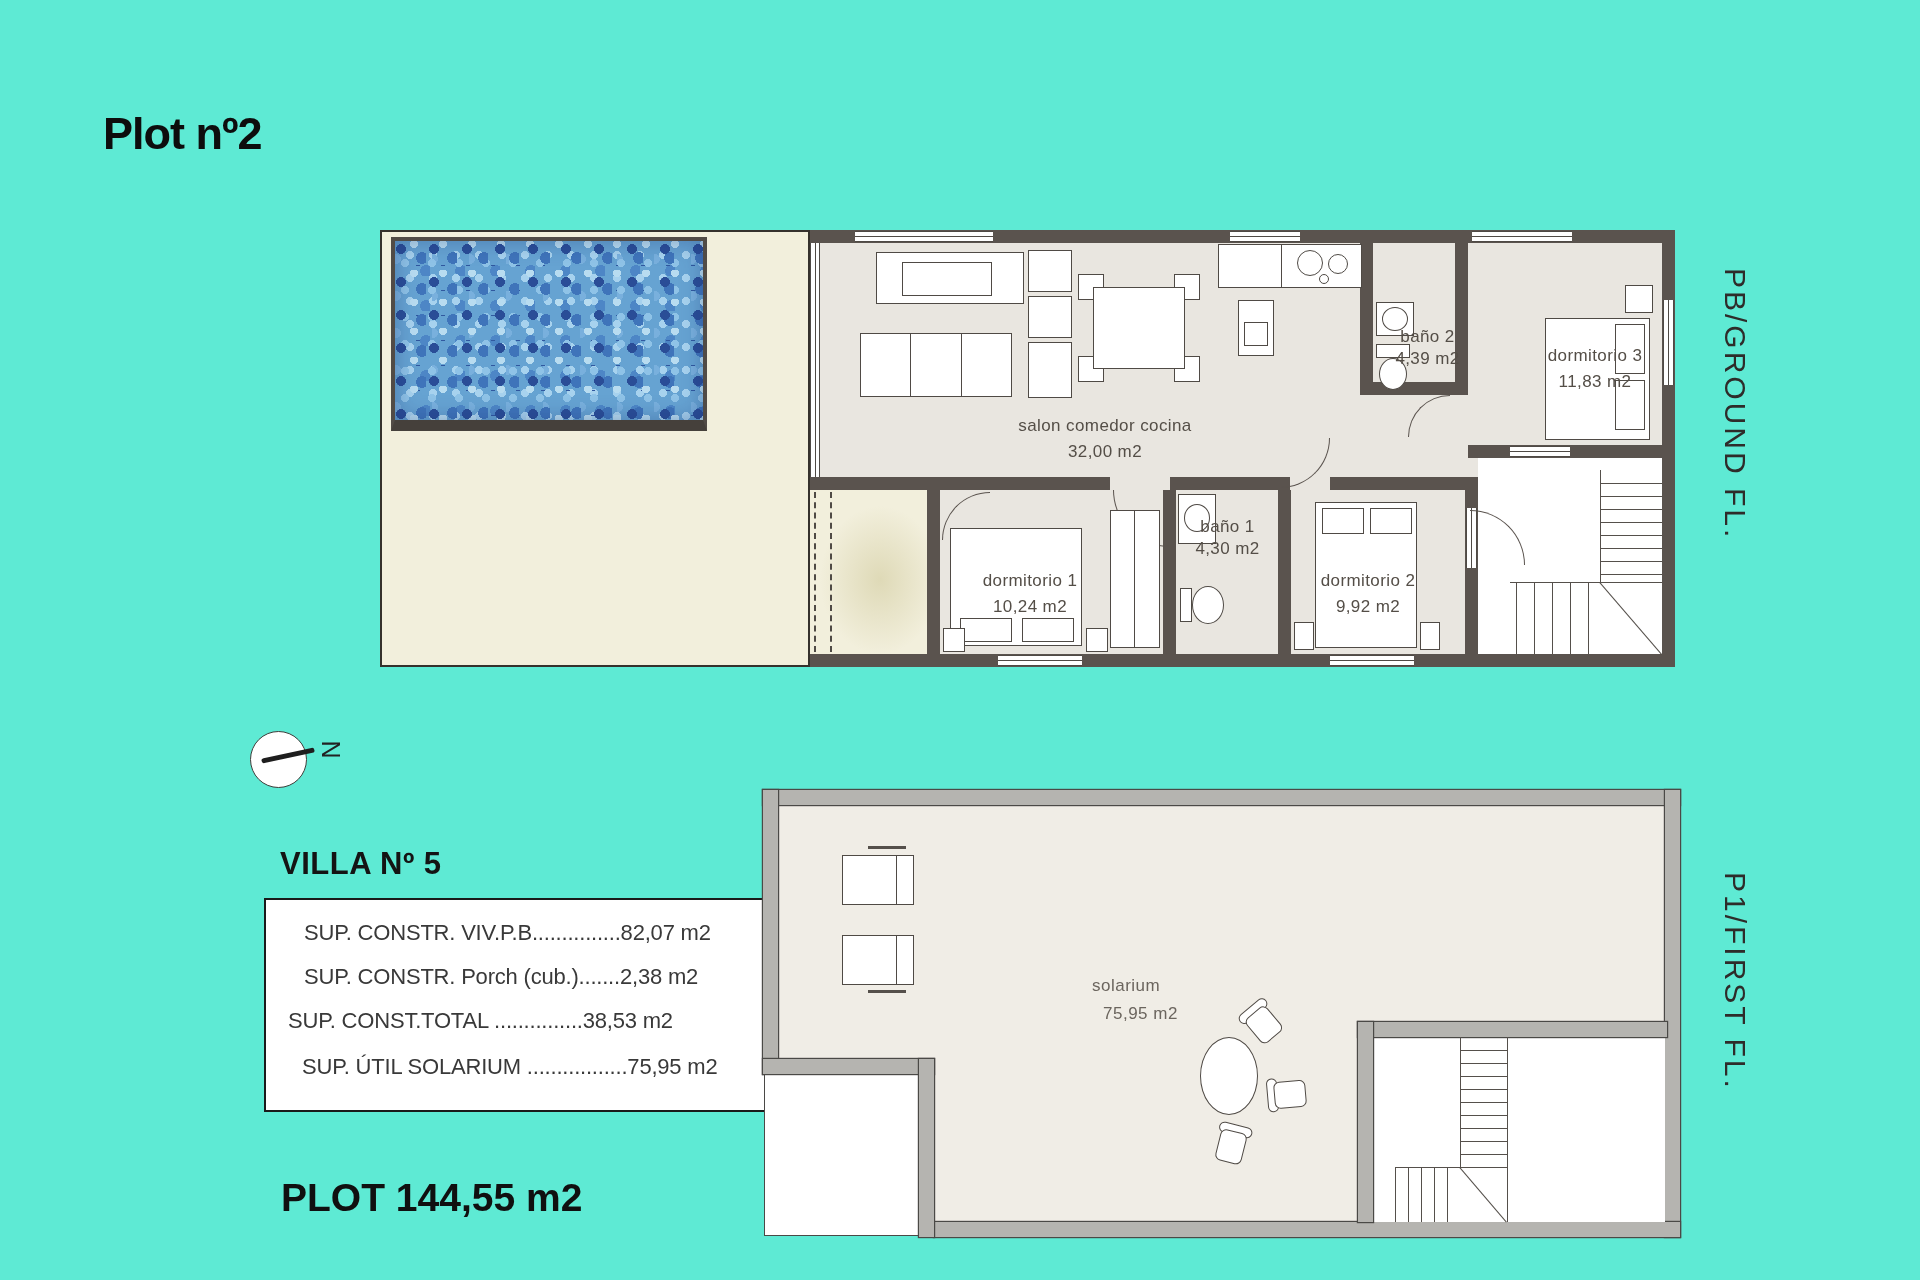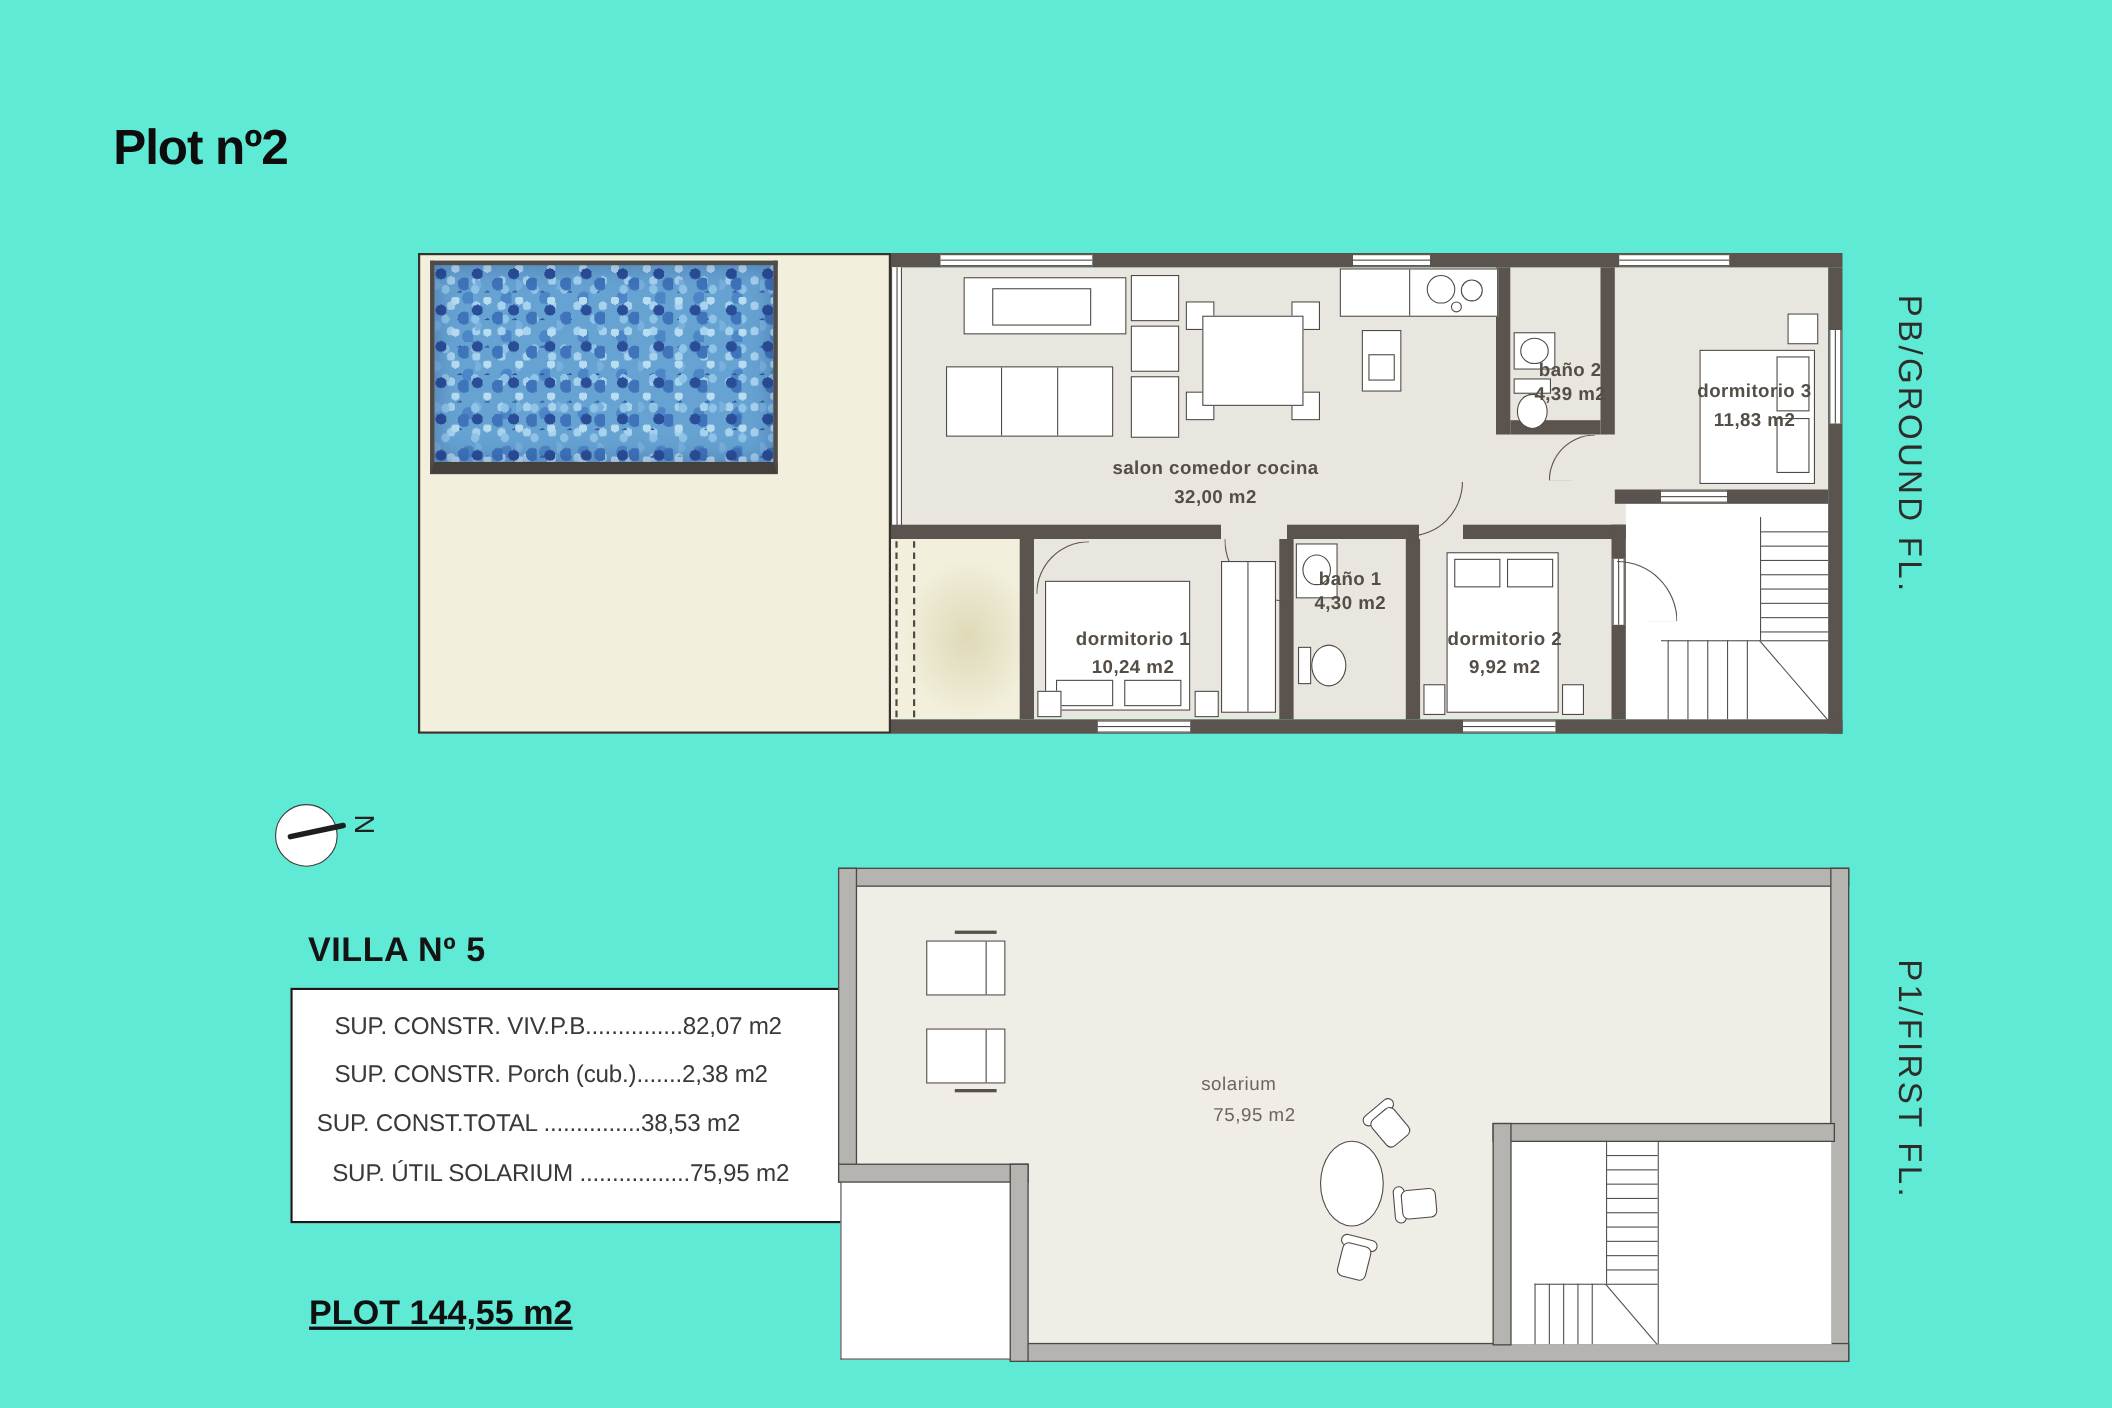--- a/index.html
+++ b/index.html
@@ -9,21 +9,21 @@
   .wall{position:absolute;background:#5a534e;}
   .floor{position:absolute;background:#e9e6e0;}
   .furn{position:absolute;background:#fff;border:1.5px solid #4f4a45;box-sizing:border-box;}
   .line{position:absolute;background:#55504b;}
   .circ{position:absolute;border:1.4px solid #4f4a45;border-radius:50%;background:#fff;box-sizing:border-box;}
   .win{position:absolute;box-sizing:border-box;background:#fff linear-gradient(#4f4a45,#4f4a45) center/100% 1px no-repeat;
        border-top:1.2px solid #4f4a45;border-bottom:1.2px solid #4f4a45;}
   .winv{position:absolute;box-sizing:border-box;background:#fff linear-gradient(#4f4a45,#4f4a45) center/1px 100% no-repeat;
        border-left:1.2px solid #4f4a45;border-right:1.2px solid #4f4a45;}
   .arc{position:absolute;box-sizing:border-box;background:transparent;}
-  .rlabel{position:absolute;text-align:center;font-size:17px;color:#544e47;line-height:1.5;letter-spacing:.4px;font-weight:bold;}
+  .rlabel{position:absolute;text-align:center;font-size:17px;color:#544e47;line-height:1.5;letter-spacing:.4px;}
   
   .plan-ground{position:absolute;left:380px;top:230px;width:1295px;height:437px;}
   .garden{position:absolute;left:0;top:0;width:430px;height:437px;box-sizing:border-box;
           border:2px solid #35312c;background-color:#f2efdc;
           background-image:
             radial-gradient(closest-side at 38px 217px, rgba(203,196,146,.55), rgba(203,196,146,0)),
             radial-gradient(closest-side at 96px 224px, rgba(203,196,146,.5), rgba(203,196,146,0)),
             radial-gradient(closest-side at 156px 218px, rgba(203,196,146,.5), rgba(203,196,146,0)),
             radial-gradient(closest-side at 218px 225px, rgba(203,196,146,.55), rgba(203,196,146,0)),
             radial-gradient(closest-side at 62px 305px, rgba(203,196,146,.4), rgba(203,196,146,0)),
@@ -64,21 +64,21 @@
   .chair{position:absolute;width:34px;height:42px;}
   .chair .seat{position:absolute;left:3px;top:7px;width:27px;height:32px;background:#fff;border:1.3px solid #4f4a45;border-radius:6px;box-sizing:border-box;}
   .chair .back{position:absolute;left:0;top:0;width:34px;height:11px;background:#fff;border:1.3px solid #4f4a45;border-radius:6px;box-sizing:border-box;}
   
   .page-title{position:absolute;left:103px;top:108px;font-size:45px;font-weight:bold;letter-spacing:-1px;color:#0d0d0d;}
   .side-label{position:absolute;writing-mode:vertical-rl;font-size:30px;letter-spacing:3px;color:#2e2c2a;white-space:nowrap;}
   .villa-heading{position:absolute;left:280px;top:846px;font-size:31px;font-weight:bold;letter-spacing:.5px;color:#141414;}
   .summary-box{position:absolute;left:237px;top:898px;width:526px;height:214px;box-sizing:border-box;border:2.5px solid #1a1a1a;background:#fff;margin-left:27px;}
   .srow{position:absolute;font-size:22px;color:#393939;letter-spacing:-.2px;white-space:nowrap;}
   .total-row{position:absolute;left:257px;top:1128px;font-size:23px;color:#393939;white-space:nowrap;}
-  .plot-row{position:absolute;left:281px;top:1176px;font-size:31px;font-weight:bold;color:#101010;text-decoration:underline;}
+  .plot-row{position:absolute;left:281px;top:1176px;font-size:39px;font-weight:bold;color:#101010;}
   .compass-circle{position:absolute;left:250px;top:731px;width:57px;height:57px;border:1.6px solid #3f3d3a;border-radius:50%;box-sizing:border-box;background:#fff;}
   .needle{position:absolute;left:261px;top:753px;width:54px;height:5px;background:#1e1e1e;border-radius:3px;transform:rotate(-12deg);}
   .nletter{position:absolute;left:321px;top:735px;font-size:25px;color:#222;transform:rotate(90deg);}
   .sol-label{position:absolute;font-size:17px;color:#6b655e;letter-spacing:.5px;}
 </style>
 </head>
 <body>
 
 <div class="canvas">
 

